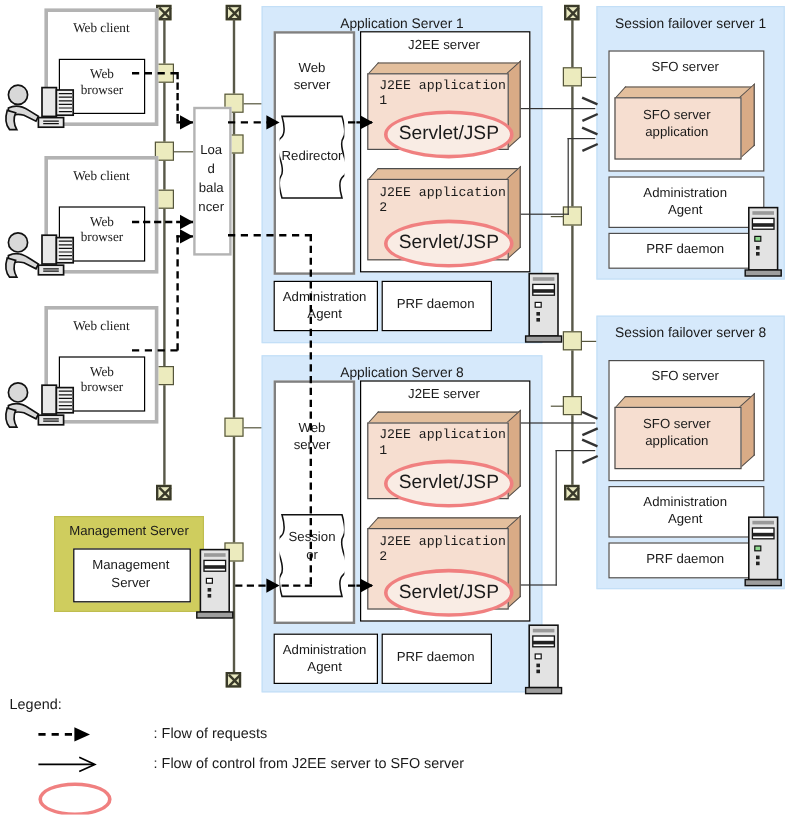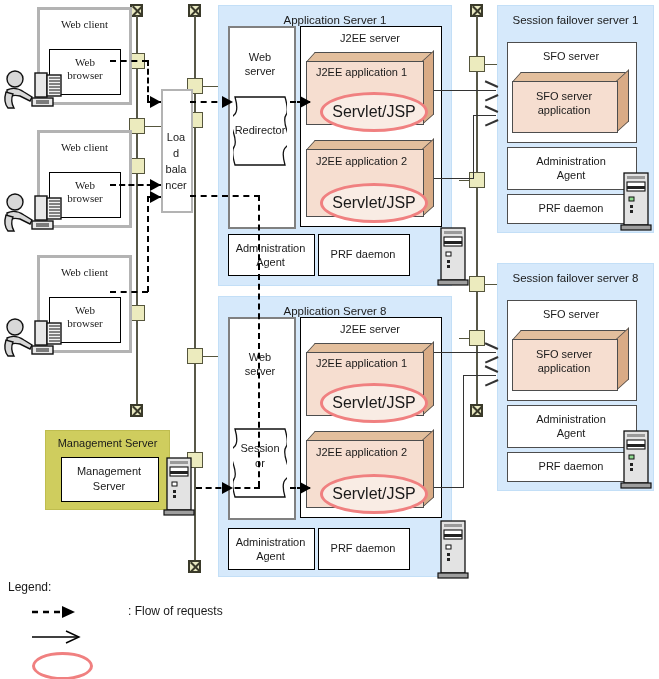--- a/index.html
+++ b/index.html
@@ -22,21 +22,21 @@
 
   
   .lbl {
     position: absolute;
     font-size: 11px;
     line-height: 13px;
     text-align: center;
     color: #1a1a1a;
     white-space: pre-line;
   }
-  .lbl-left { text-align: left; }
+  .lbl-left { text-align: left; font-family: Liberation Mono, monospace; }
 
   
   .webclient {
     position: absolute;
     border: 3px solid #b3b3b3;
     background: #ffffff;
     font-family: Liberation Serif, serif;
   }
   .webbrowser {
     position: absolute;
@@ -320,21 +320,21 @@
 
   <div class="dashh abs" style="left:110px; top:184px; width:52px;"></div>
   <div class="arrow-filled abs" style="left:150px; top:179px;"></div>
 
   <div class="dashh abs" style="left:110px; top:291px; width:38px;"></div>
   <div class="dashv abs" style="left:147px; top:196px; height:96px;"></div>
   <div class="dashh abs" style="left:147px; top:196px; width:14px;"></div>
   <div class="arrow-filled abs" style="left:150px; top:191px;"></div>
 
   <div class="inner-box-thick" style="left:161px; top:89px; width:28px; height:120px; border-color:#b3b3b3;">
-    <div class="lbl" style="left:0; top:38px; width:26px; line-height:16px;">Loa
+    <div class="lbl" style="left:0; top:26px; width:26px; line-height:16px;">Loa
 d
 bala
 ncer</div>
   </div>
 
   <div class="panel-blue" style="left:218px; top:5px; width:232px; height:279px;">
     <div class="lbl" style="left:0; top:8px; width:232px; font-size:11.5px;">Application Server 1</div>
   </div>
 
   <div class="inner-box-thick" style="left:228px; top:26px; width:64px; height:199px;"></div>
@@ -568,16 +568,17 @@
     </svg>
   </div>
   <div class="legend-text" style="left:96px; top:604px;">:  Flow of requests</div>
 
   <div class="abs" style="left:30px; top:630px; width:70px; height:14px;">
     <svg width="70" height="14" viewBox="0 0 70 14">
       <line x1="2" y1="7" x2="48" y2="7" stroke="#000" stroke-width="1.4"></line>
       <polyline points="36,1 49,7 36,13" fill="none" stroke="#000" stroke-width="1.4"></polyline>
     </svg>
   </div>
+  <div class="legend-text" style="left:96px; top:629px;">: Flow of control from J2EE server to SFO server</div>
 
   <div class="ellipse-empty" style="left:32px; top:652px; width:55px; height:22px;"></div>
 
 </div>
 
 </body></html>

